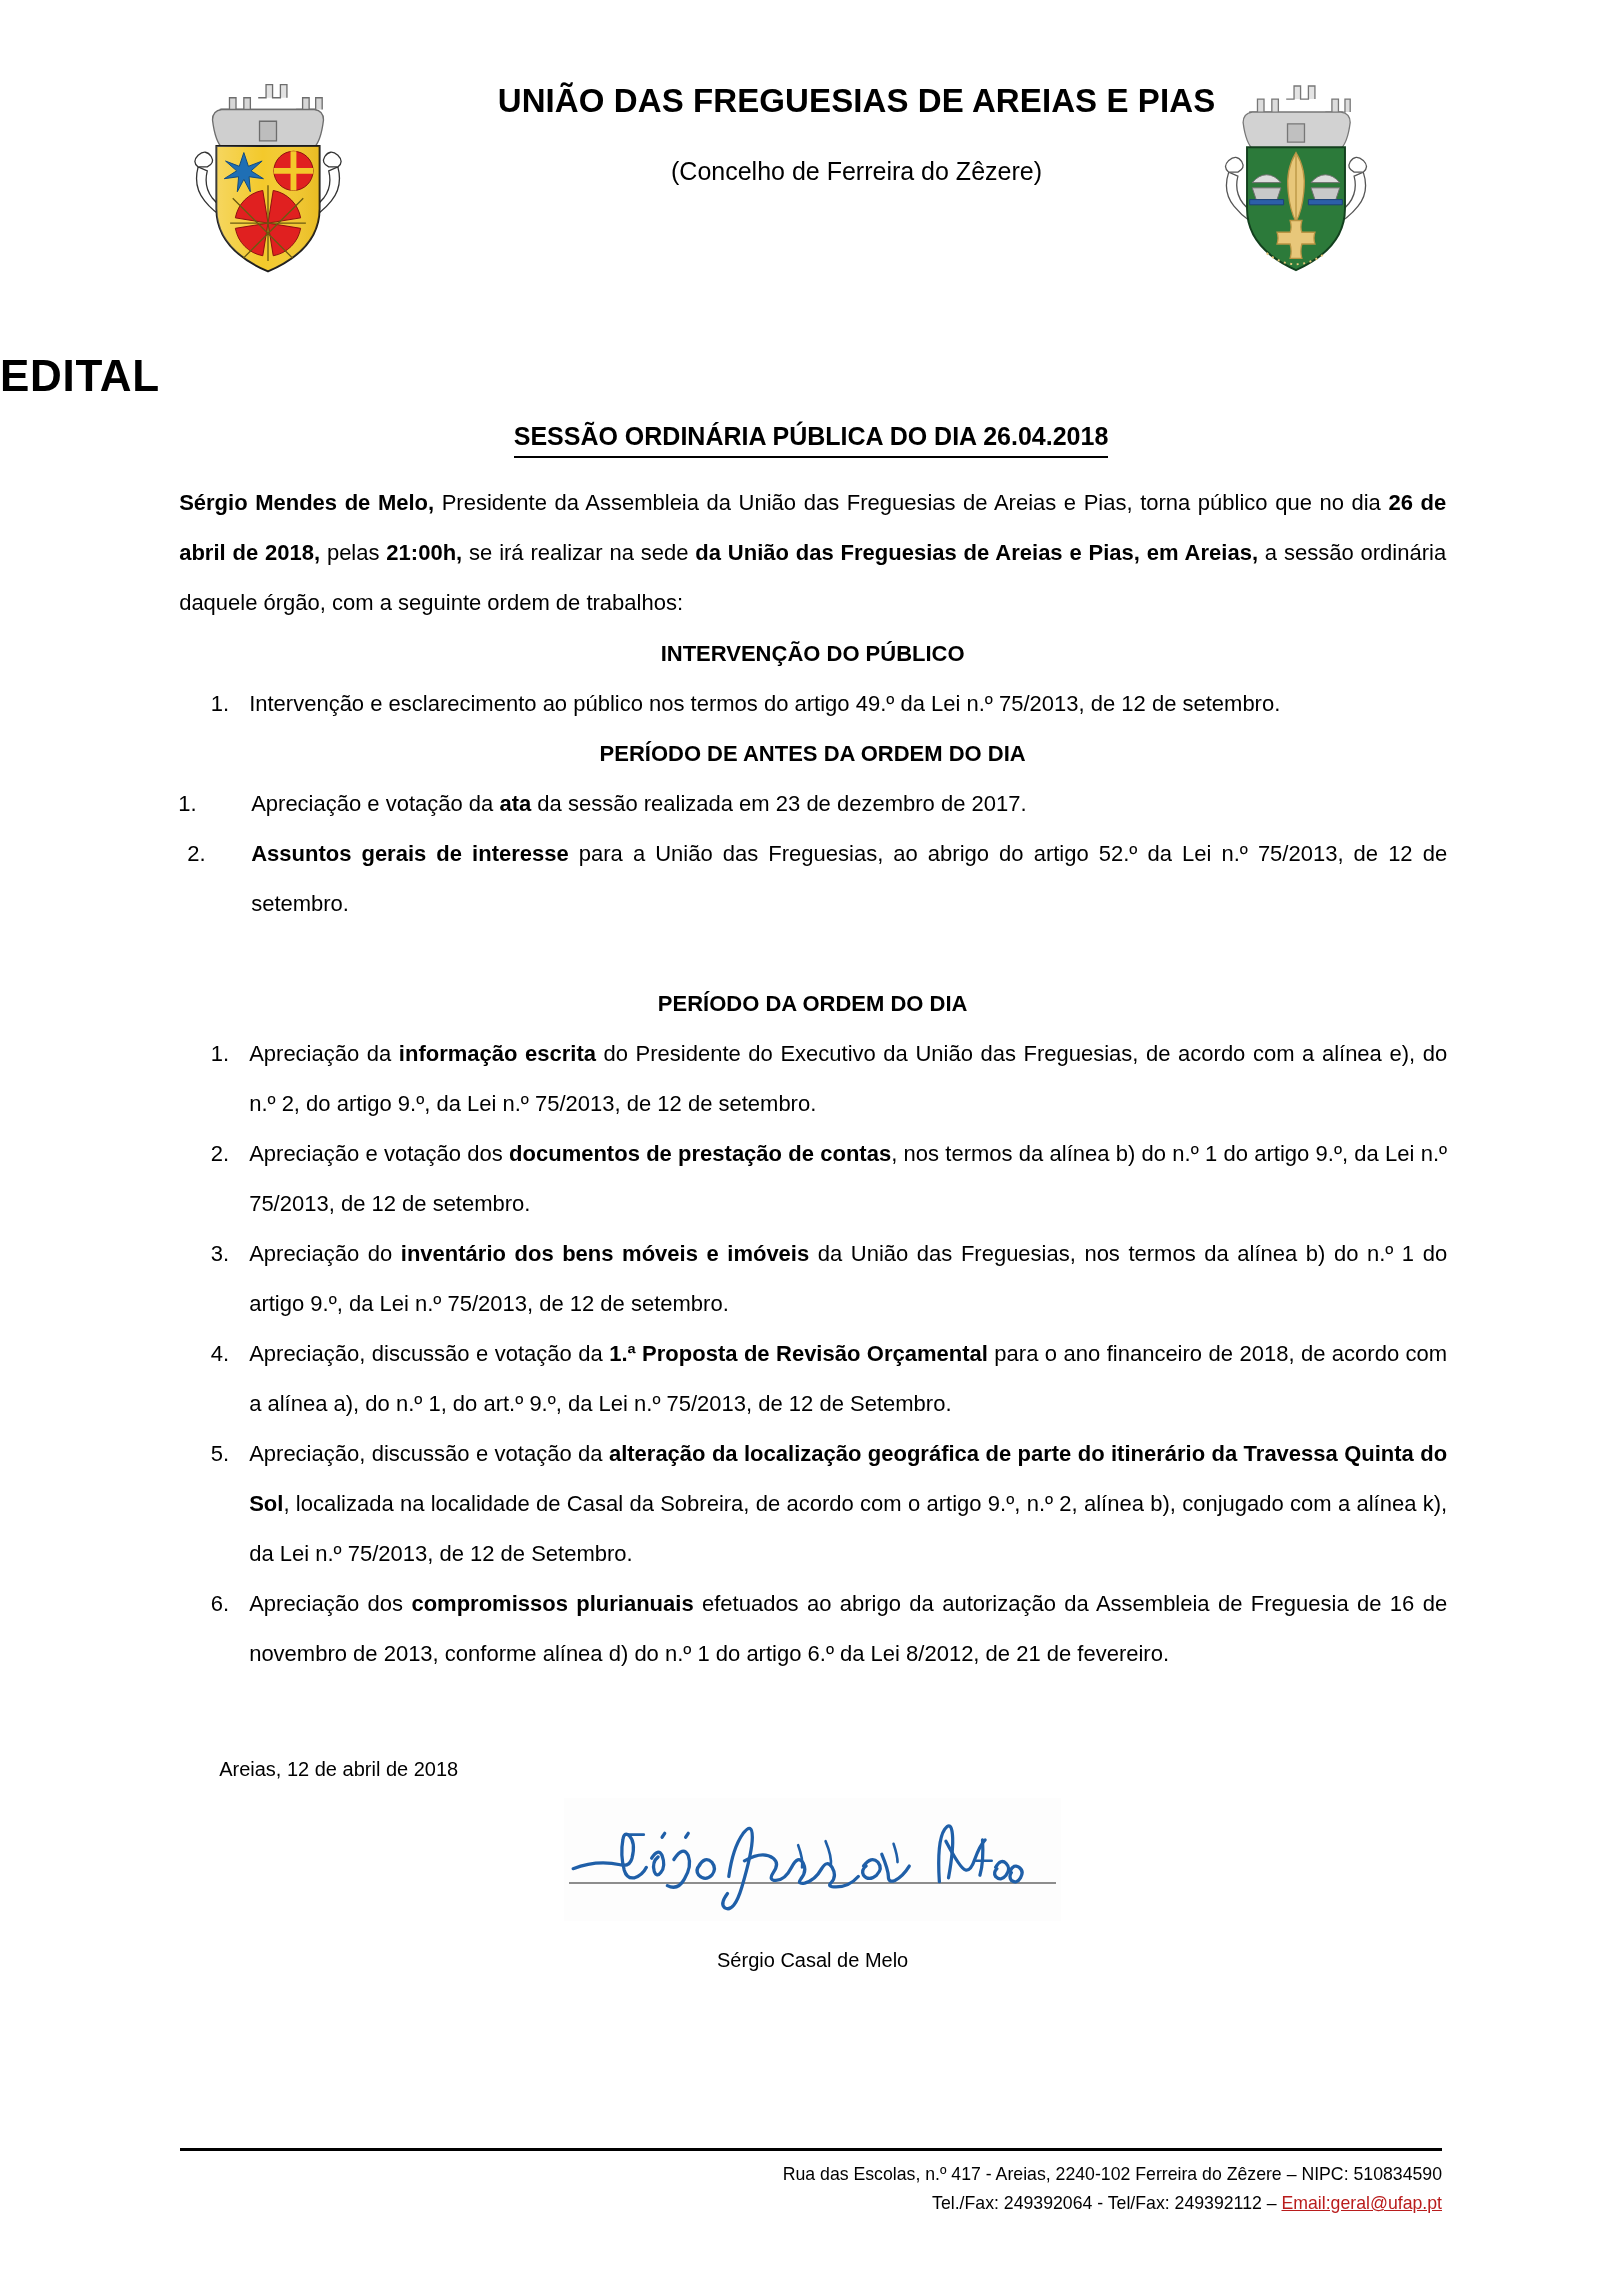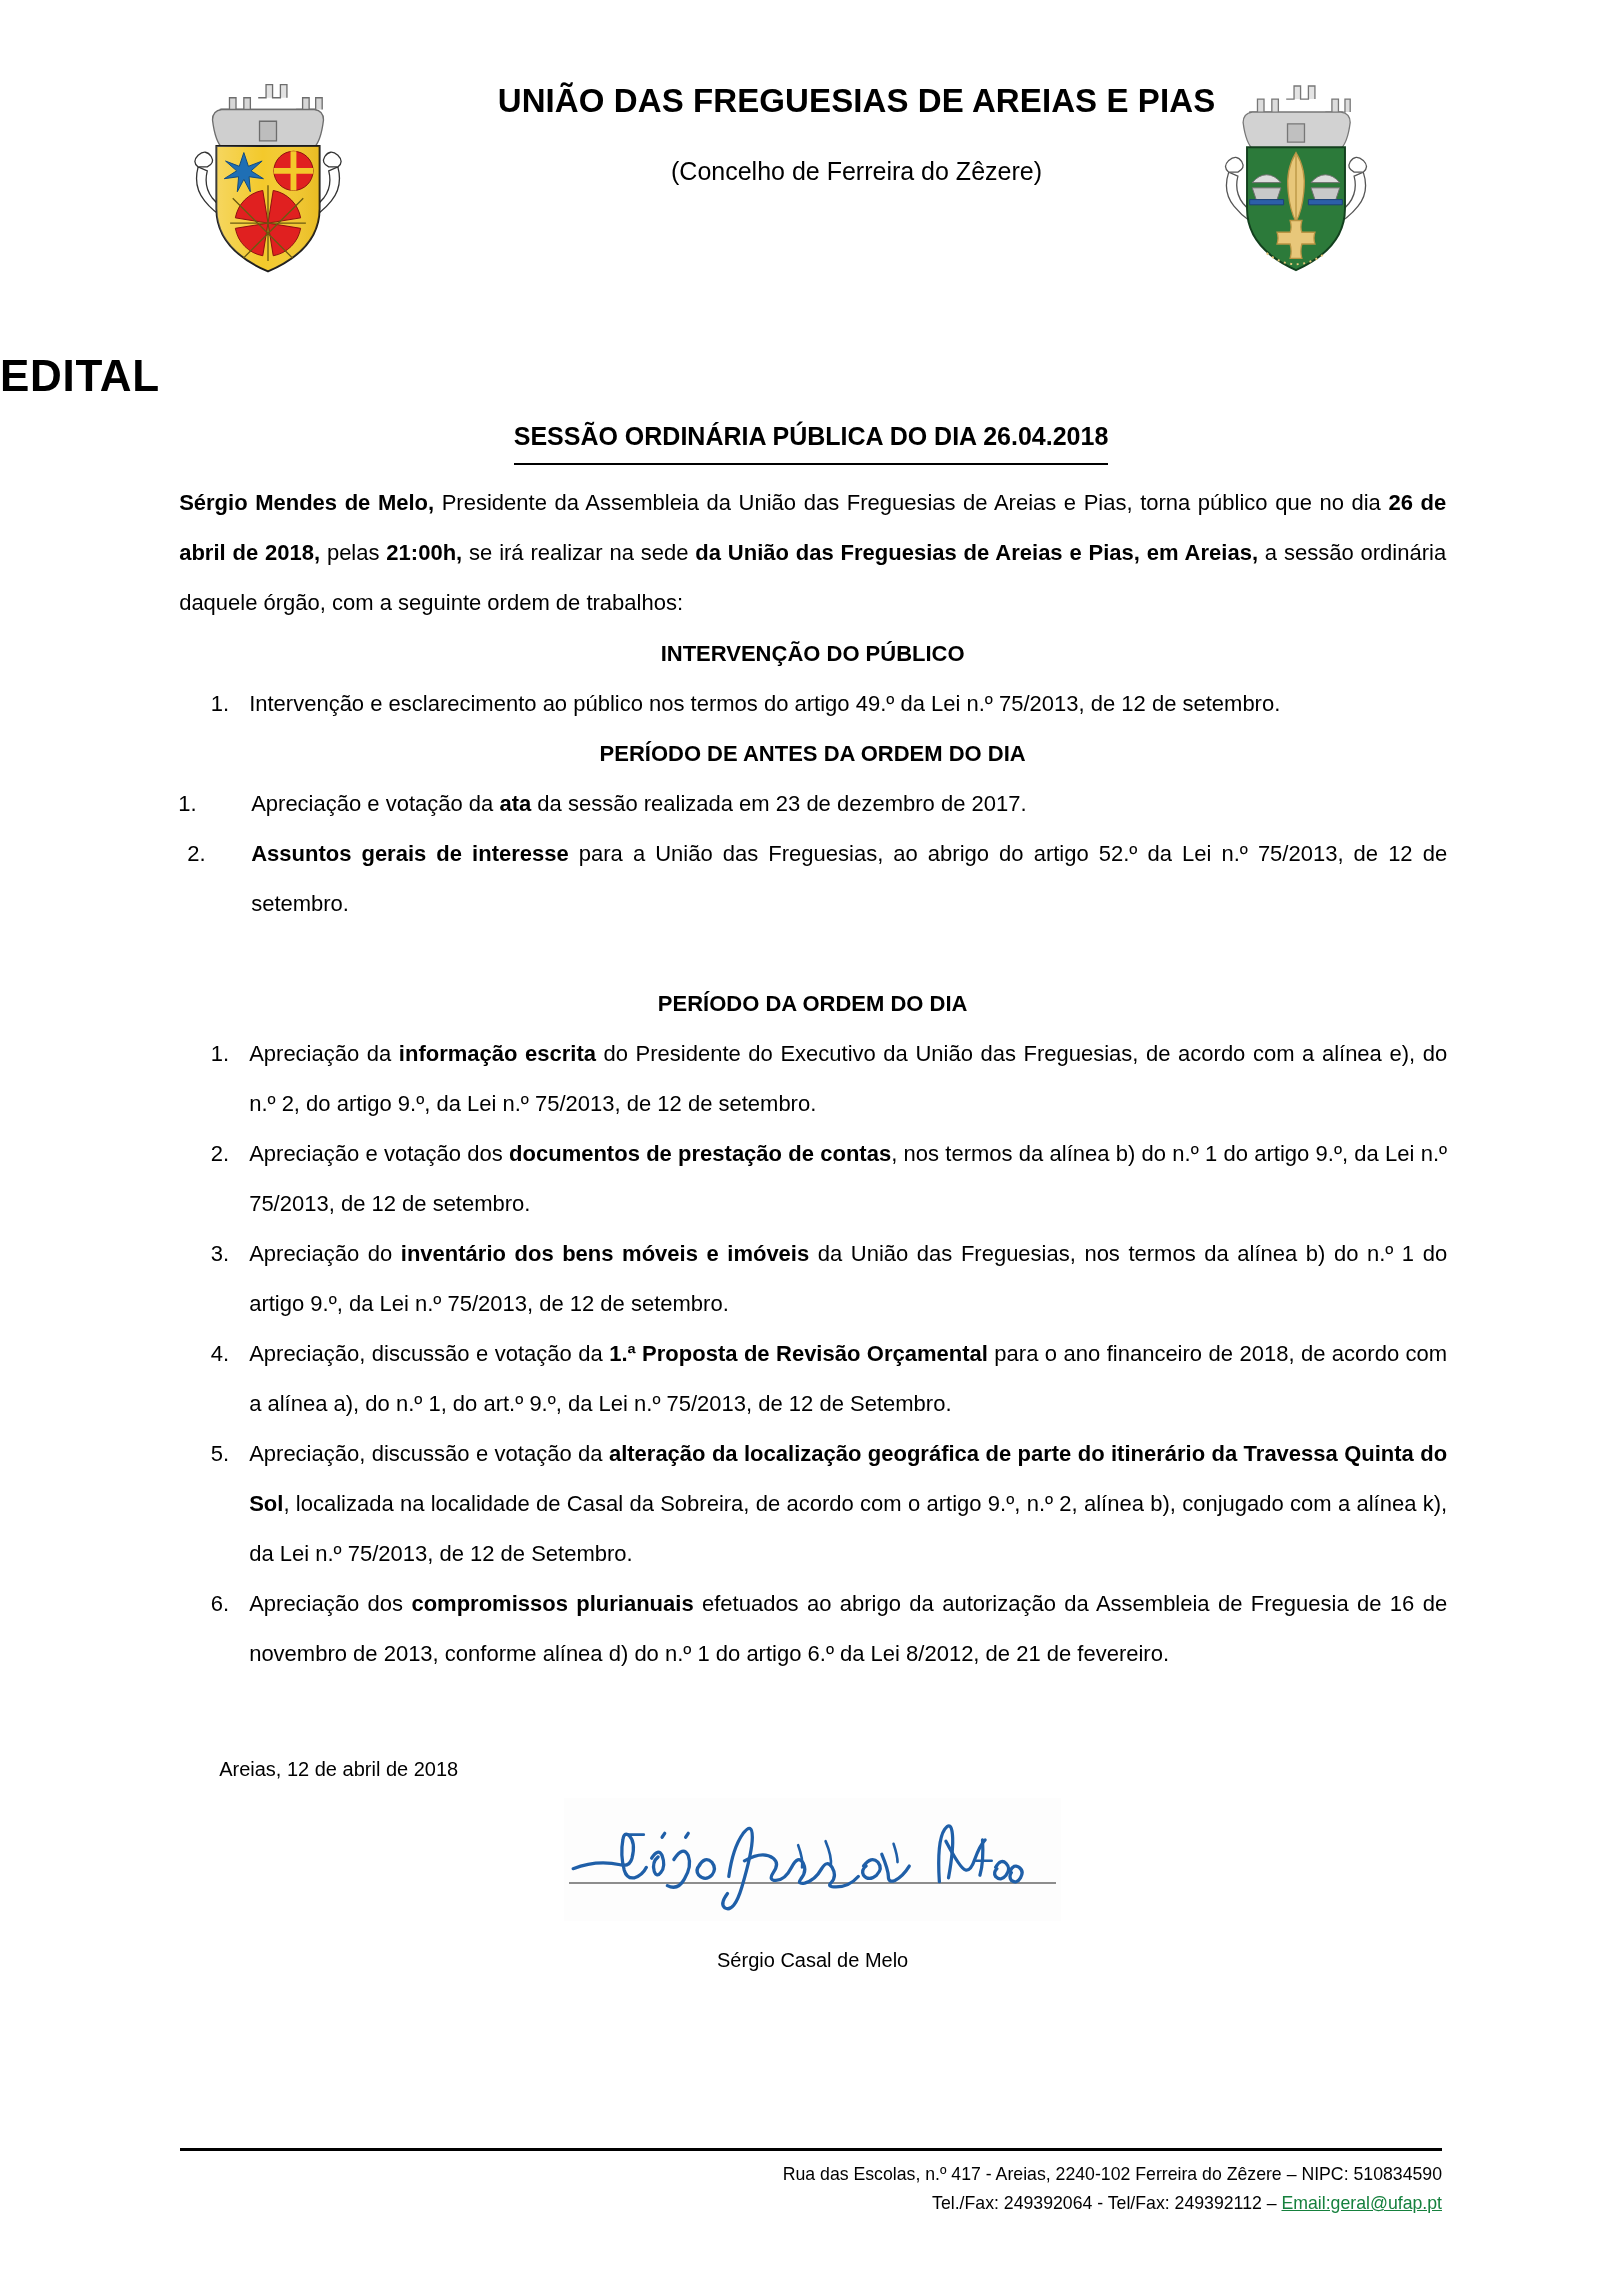--- a/index.html
+++ b/index.html
@@ -53,21 +53,21 @@
     font-weight:bold;
     margin-top:6.5px;
     letter-spacing:0.7px;
   }
   .doc-subtitle {
     text-align:center;
     font-size:25px;
     font-weight:bold;
     margin-top:21px;
   }
-  .doc-subtitle span { border-bottom:2px solid #000; padding-bottom:13px; }
+  .doc-subtitle span { border-bottom:2px solid #000; padding-bottom:6px; }
 
   
   .content {
     margin:0 auto;
     width:1269px;
     padding-left:3.3px;
     font-size:22px;
     line-height:50px;
   }
   p.just {
@@ -138,21 +138,21 @@
 
   
   .footer {
     position:absolute;
     left:180px; right:180px;
     bottom:77px;
     text-align:right;
   }
   .footer-rule { height:3.3px; background:#000; margin-bottom:9.2px; }
   .footer-line { font-size:17.7px; line-height:29px; }
-  .email-link { text-decoration:underline; color:#15803d; }
+  .email-link { text-decoration:underline; color:#b91c1c; }
 </style>
 </head>
 <body>
 
 <div class="page">
 
   <div class="header">
 
     <div class="crest left">
       <svg width="164" height="222" viewBox="0 0 250 340">

